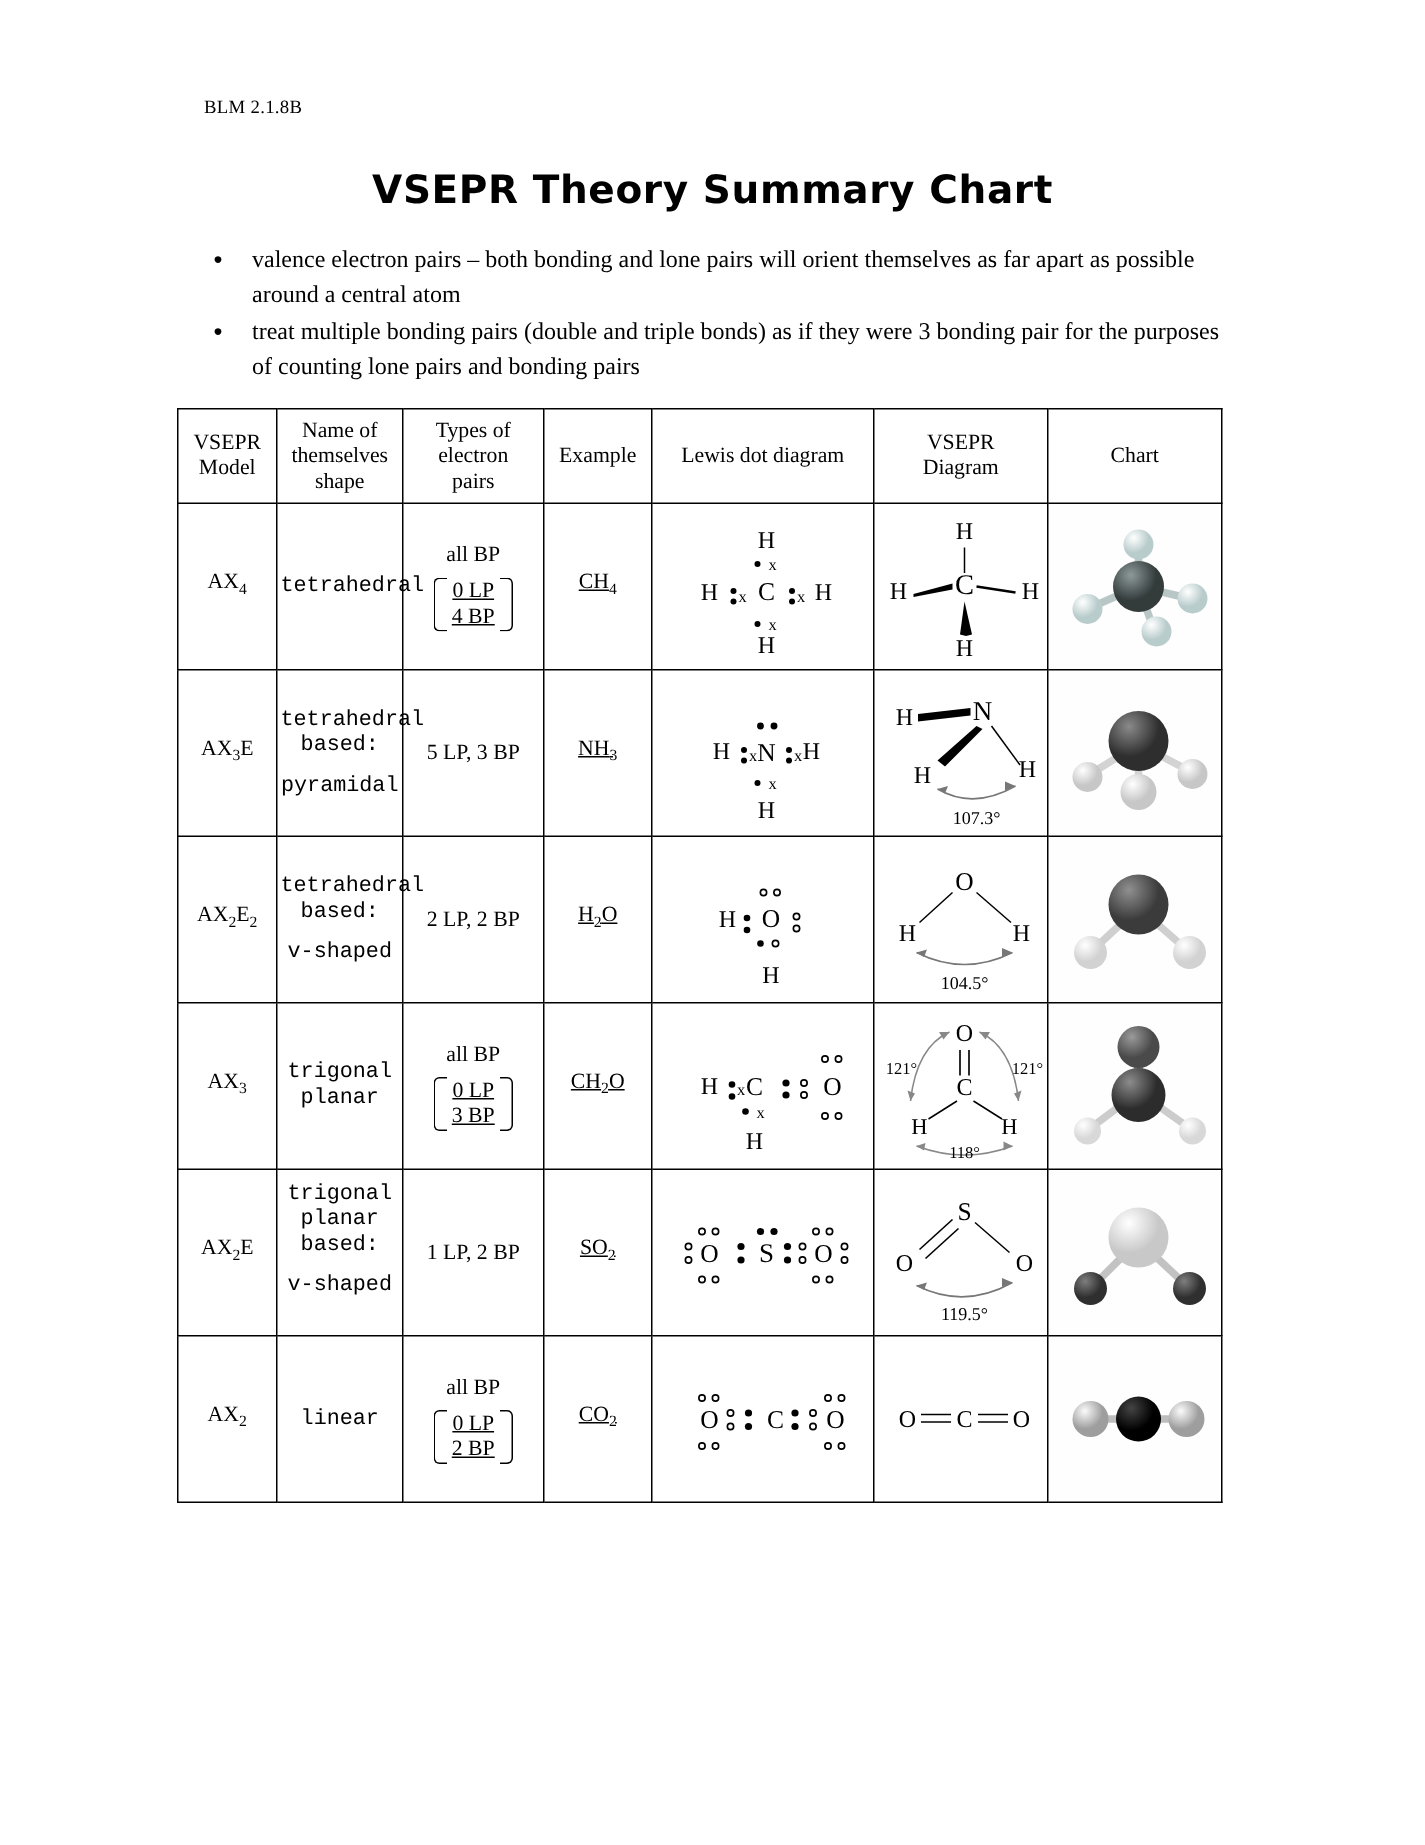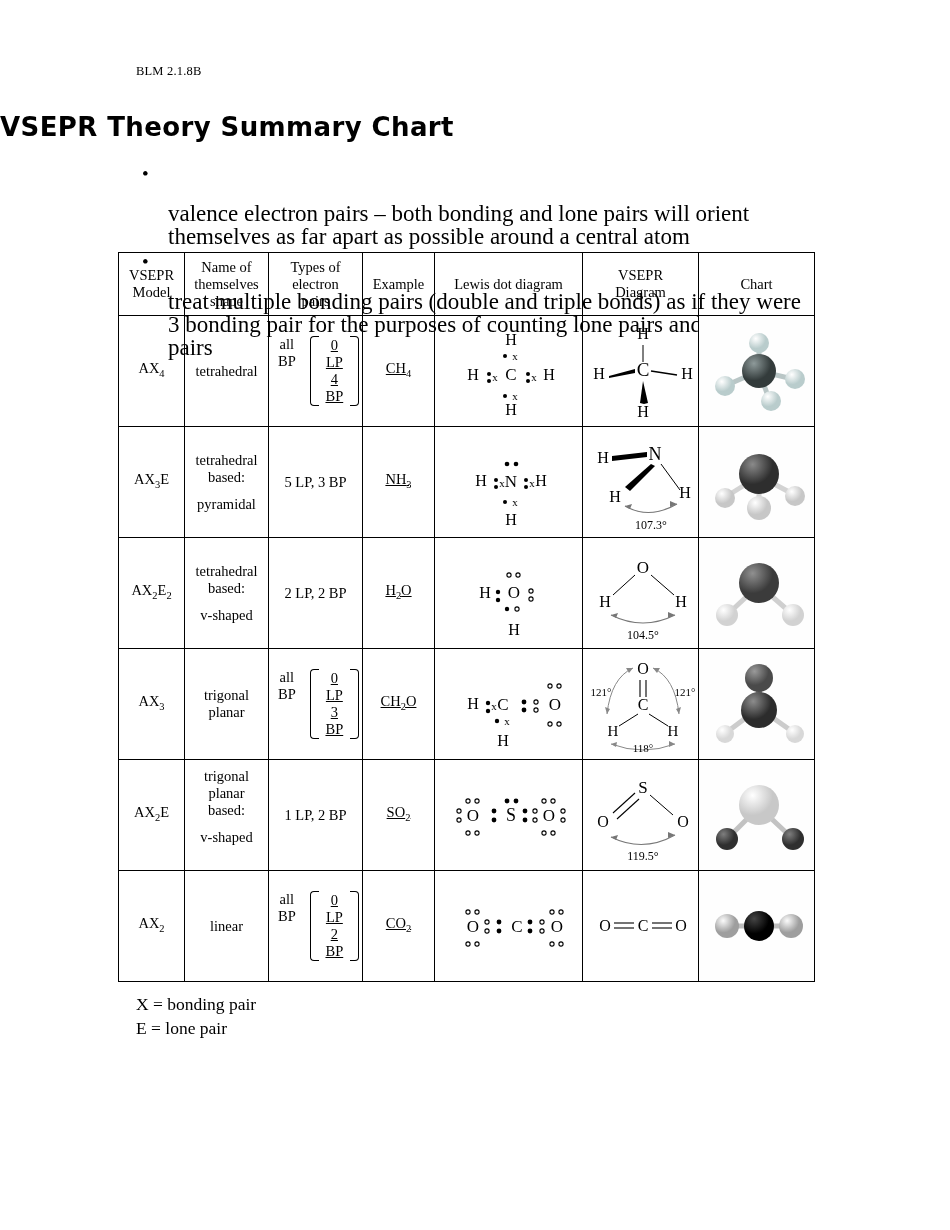--- a/index.html
+++ b/index.html
@@ -27,21 +27,21 @@
     top: 64px;
     font-family: "Liberation Serif", serif;
     font-size: 12.5px;
     letter-spacing: .2px;
   }
   .doc-title {
     position: absolute;
     left: 0;
     right: 0;
     top: 112px;
-    text-align: left;
+    text-align: center;
     font-family: "DejaVu Sans", sans-serif;
     font-size: 26px;
     font-weight: bold;
     letter-spacing: .4px;
   }
 
   
   .bullets {
     position: absolute;
     left: 136px;
@@ -57,30 +57,29 @@
     width: 32px;
     flex: 0 0 32px;
     font-size: 19px;
     line-height: 23px;
     text-align: left;
     padding-left: 6px;
     box-sizing: border-box;
   }
   .bullet-text {
     flex: 1 1 auto;
-    font-size: 23px;
+    font-size: 16px;
     line-height: 23px;
-    margin-top: 40px;
   }
 
   
   .vsepr-table {
     position: absolute;
     left: 118px;
-    top: 252px;
+    top: 272px;
     border-collapse: collapse;
     table-layout: fixed;
     width: 696px;
   }
   .vsepr-table td, .vsepr-table th {
     border: 1px solid #000;
     vertical-align: middle;
     text-align: center;
     font-weight: normal;
     font-size: 14.5px;
@@ -92,27 +91,27 @@
   .c-pairs  { width: 94px; }
   .c-example{ width: 72px; }
   .c-lewis  { width: 148px; }
   .c-vsepr  { width: 116px; }
   .c-model  { width: 116px; }
 
   thead td { height: 56px; }
   tbody tr { height: 107px; }
 
   .cls-cell { vertical-align: top; padding-top: 6px; font-size: 15px; }
-  .shape-cell { line-height: 19px; font-size: 14.5px; }
+  .shape-cell { line-height: 19px; font-size: 14.5px; font-family: Liberation Mono, monospace; }
   .shape-cell .gap { display:block; height: 10px; }
   .example-cell { font-size: 15.5px; text-decoration: underline; }
   sub { font-size: .72em; }
 
   
-  .pairs-stack { display: flex; flex-direction: row; align-items: flex-start; gap: 6px; }
+  .pairs-stack { display: flex; flex-direction: column; align-items: center; gap: 6px; }
   .allbp { font-size: 14.5px; }
   .bracket {
     position: relative;
     display: inline-block;
     padding: 1px 13px 1px 13px;
     font-size: 14.5px;
     line-height: 17px;
   }
   .bracket::before, .bracket::after {
     content: "";
@@ -709,18 +708,14 @@
             <circle cx="26" cy="52" r="12" fill="url(#g6o)"></circle>
             <circle cx="90" cy="52" r="12" fill="url(#g6o)"></circle>
             <circle cx="58" cy="52" r="15" fill="url(#g6c)"></circle>
           </svg>
         </td>
       </tr>
 
     </tbody>
   </table>
 
-  <div class="legend">
-    <div>X = bonding pair</div>
-    <div>E = lone pair</div>
-  </div>
 
 </div>
 
 </body></html>

